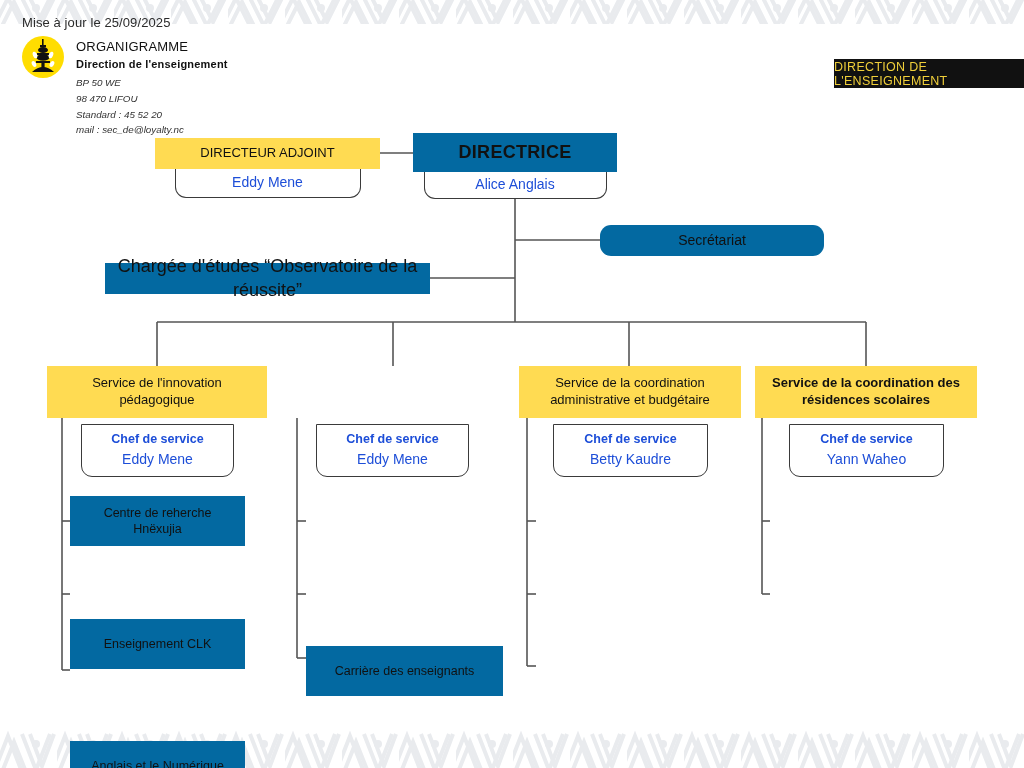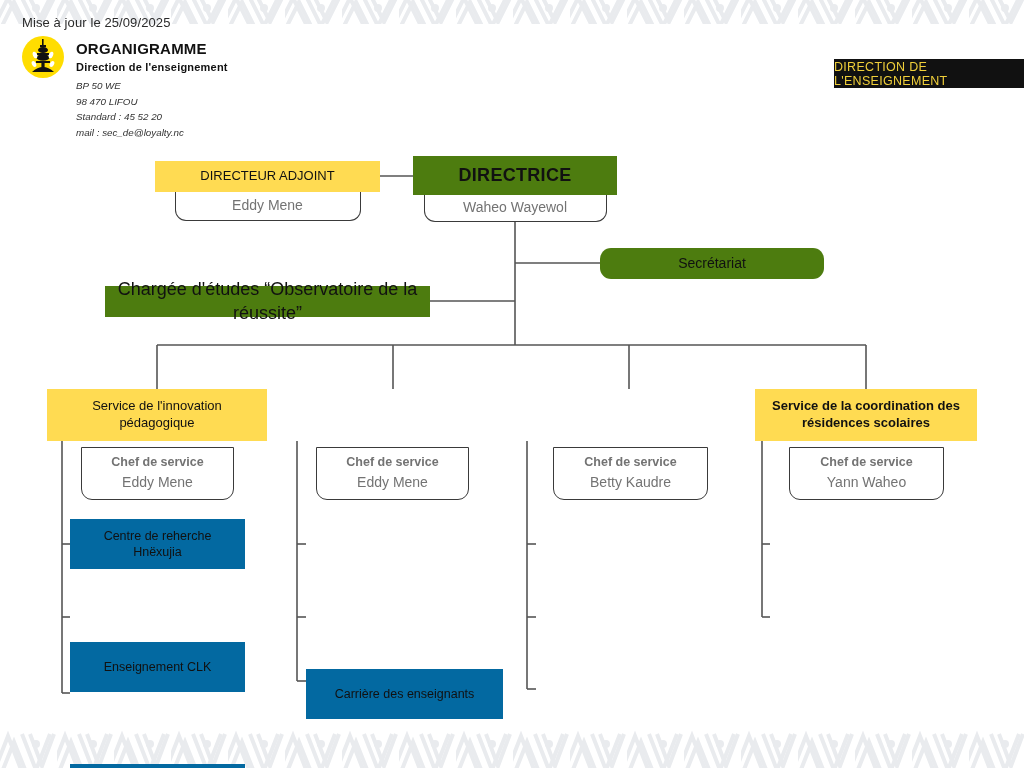--- a/index.html
+++ b/index.html
@@ -49,22 +49,22 @@
     border-radius: 50%;
     background: #FFDD00;
     position: relative;
     flex: none;
     overflow: hidden;
   }
   .logo-circle svg { position: absolute; left: 0; top: 0; }
 
   .org-text { padding-top: 2px; }
   .org-title {
-    font-size: 15px;
-    font-weight: bold;
+    font-size: 13px;
+    font-weight: normal;
     color: #111;
     letter-spacing: .2px;
     line-height: 1.45;
   }
   .org-sub {
     font-size: 11px;
     font-weight: bold;
     color: #111;
     letter-spacing: .2px;
     line-height: 1.45;
@@ -86,48 +86,48 @@
     background: #111111;
     color: #F0CF3A;
     font-size: 12.5px;
     letter-spacing: .3px;
     display: flex;
     align-items: center;
     justify-content: center;
   }
 
   
-  .chart { position: absolute; left: 0; top: 0; width: 1024px; height: 596px; margin-top: 23px; }
+  .chart { position: absolute; left: 0; top: 0; width: 1024px; height: 596px; }
   .lines { position: absolute; left: 0; top: 0; }
 
   .node { position: absolute; }
 
   .title-box {
     background: #FFDB52;
     color: #111;
     font-size: 13px;
     display: flex;
     align-items: center;
     justify-content: center;
     text-align: center;
     line-height: 1.28;
     padding: 6px 10px;
     position: relative;
     z-index: 3;
   }
-  .title-box.bright { background: #4d7c0f; }
+  .title-box.bright { background: #0369a1; }
   .title-box.strong { font-weight: bold; font-size: 18px; letter-spacing: .3px; }
 
   .name-box {
     background: #ffffff;
     border: 1px solid #3a3a3a;
     border-top: none;
     border-radius: 0 0 11px 11px;
     font-size: 13.5px;
-    color: #737373;
+    color: #1d4ed8;
     text-align: center;
     line-height: 1.35;
     padding: 6px 8px 7px;
     margin: 0 auto;
     position: relative;
     z-index: 3;
   }
   .name-box .role {
     font-weight: bold;
     font-size: 12.5px;
@@ -266,21 +266,21 @@
   <div class="node" style="left:155px; top:138px; width:225px;">
     <div class="title-box" style="height:31px;">DIRECTEUR ADJOINT</div>
     <div class="name-box" style="width:186px; height:29px; display:flex; align-items:center; justify-content:center;">
       <span class="person">Eddy Mene</span>
     </div>
   </div>
 
   <div class="node" style="left:413px; top:133px; width:204px;">
     <div class="title-box bright strong" style="height:39px;">DIRECTRICE</div>
     <div class="name-box" style="width:183px; height:27px; display:flex; align-items:center; justify-content:center;">
-      <span class="person">Waheo Wayewol</span>
+      <span class="person">Alice Anglais</span>
     </div>
   </div>
 
   <div class="node" style="left:600px; top:225px; width:224px;">
     <div class="title-box bright" style="height:31px; font-size:14px;border-radius:11px;">Secrétariat</div>
   </div>
 
   <div class="node" style="left:105px; top:263px; width:325px;">
     <div class="title-box bright" style="height:31px; font-size:18px;">Chargée d'études “Observatoire de la réussite”</div>
   </div>
@@ -299,20 +299,23 @@
   <div class="node sub-box" style="left:70px; top:641px; width:175px; height:50px;">Anglais et le Numérique</div>
 
   <div class="node" style="left:316px; top:424px; width:153px;">
     <div class="name-box" style="width:153px; border-top:1px solid #3a3a3a; border-radius:0 0 11px 11px;">
       <span class="role">Chef de service</span>
       <span class="person">Eddy Mene</span>
     </div>
   </div>
   <div class="node sub-box" style="left:306px; top:496px; width:197px; height:50px;">Carrière des enseignants</div>
 
+  <div class="node" style="left:519px; top:366px; width:222px;">
+    <div class="title-box" style="height:52px;">Service de la coordination administrative et budgétaire</div>
+  </div>
   <div class="node" style="left:553px; top:424px; width:155px;">
     <div class="name-box" style="width:155px; border-top:1px solid #3a3a3a; border-radius:0 0 11px 11px;">
       <span class="role">Chef de service</span>
       <span class="person">Betty Kaudre</span>
     </div>
   </div>
 
   <div class="node" style="left:755px; top:366px; width:222px;font-weight:bold;">
     <div class="title-box" style="height:52px;">Service de la coordination des résidences scolaires</div>
   </div>

